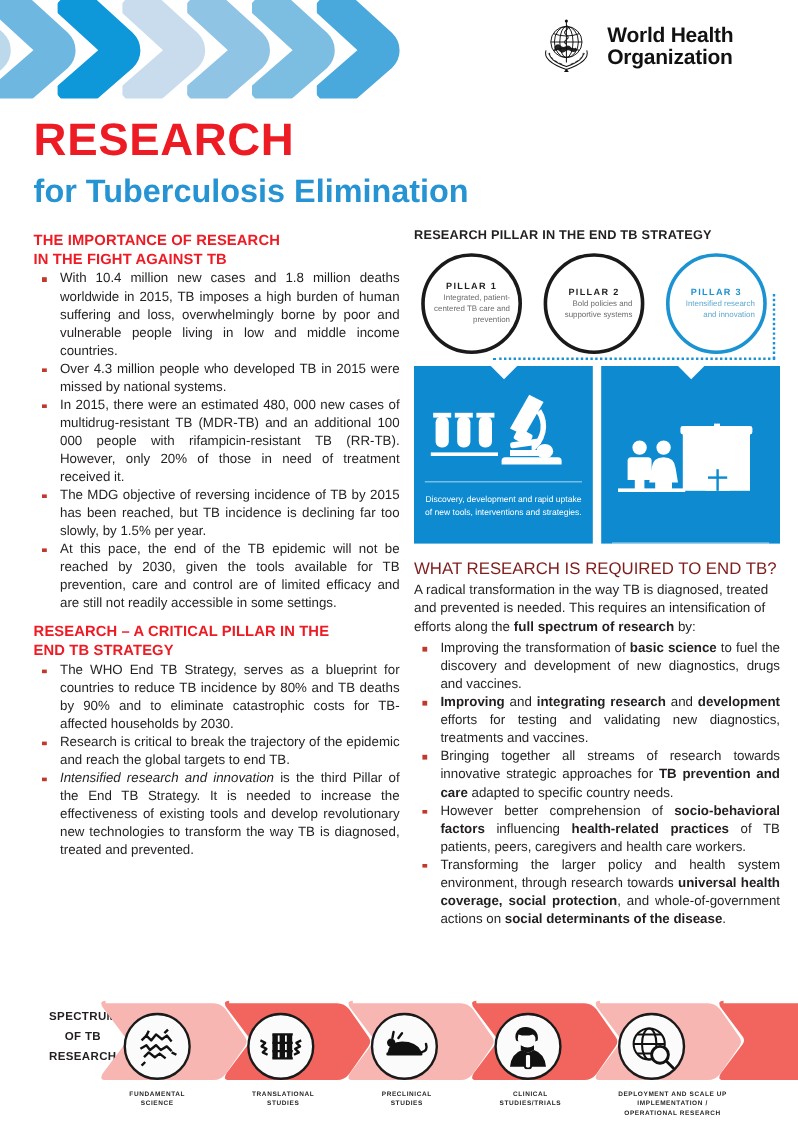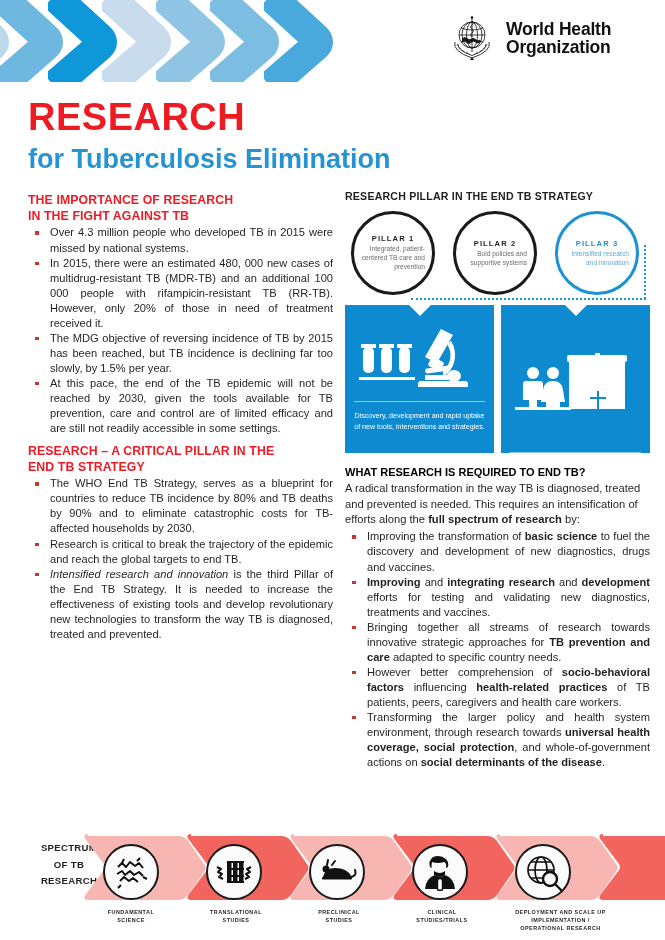--- a/index.html
+++ b/index.html
@@ -76,23 +76,23 @@
     color: #ed1b24;
     line-height: 1.28;
     letter-spacing: 0.1px;
   }
   h2.sec-head.spaced {
     text-align: justify;
     text-align-last: left;
   }
   .sec-head-2 {
     margin: 0 0 2px 0;
-    font-size: 11px;
-    font-weight: bold;
-    color: #000000;
+    font-size: 14px;
+    font-weight: normal;
+    color: #7f1d1d;
     line-height: 1.28;
   }
 
   ul.bullets {
     margin: 0; padding: 0;
     list-style: none;
   }
   ul.bullets > li {
     position: relative;
     padding-left: 22px;
@@ -321,20 +321,21 @@
 <div class="title-sub">for Tuberculosis Elimination</div>
 
 <div class="col-left">
 
   <h2 class="sec-head">
     <span>THE IMPORTANCE OF RESEARCH</span><br>
     <span>IN THE FIGHT AGAINST TB</span>
   </h2>
 
   <ul class="bullets">
+    <li>With 10.4 million new cases and 1.8 million deaths worldwide in 2015, TB imposes a high burden of human suffering and loss, overwhelmingly borne by poor and vulnerable people living in low and middle income countries.</li>
     <li class="gap-after">Over 4.3 million people who developed TB in 2015 were missed by national systems.</li>
     <li> In 2015, there were an estimated 480, 000 new cases of multidrug-resistant TB (MDR-TB) and an additional 100 000 people with rifampicin-resistant TB (RR-TB). However, only 20% of those in need of treatment received it.</li>
     <li>The MDG objective of reversing incidence of TB by 2015 has been reached, but TB incidence is declining far too slowly, by 1.5% per year.</li>
     <li class="gap-after">At this pace, the end of the TB epidemic will not be reached by 2030, given the tools available for TB prevention, care and control are of limited efficacy and are still not readily accessible in some settings.</li>
   </ul>
 
   <h2 class="sec-head spaced" style="margin-top:8px;">
     <span>RESEARCH – A CRITICAL PILLAR IN THE</span><br>
     <span>END TB STRATEGY</span>
   </h2>

